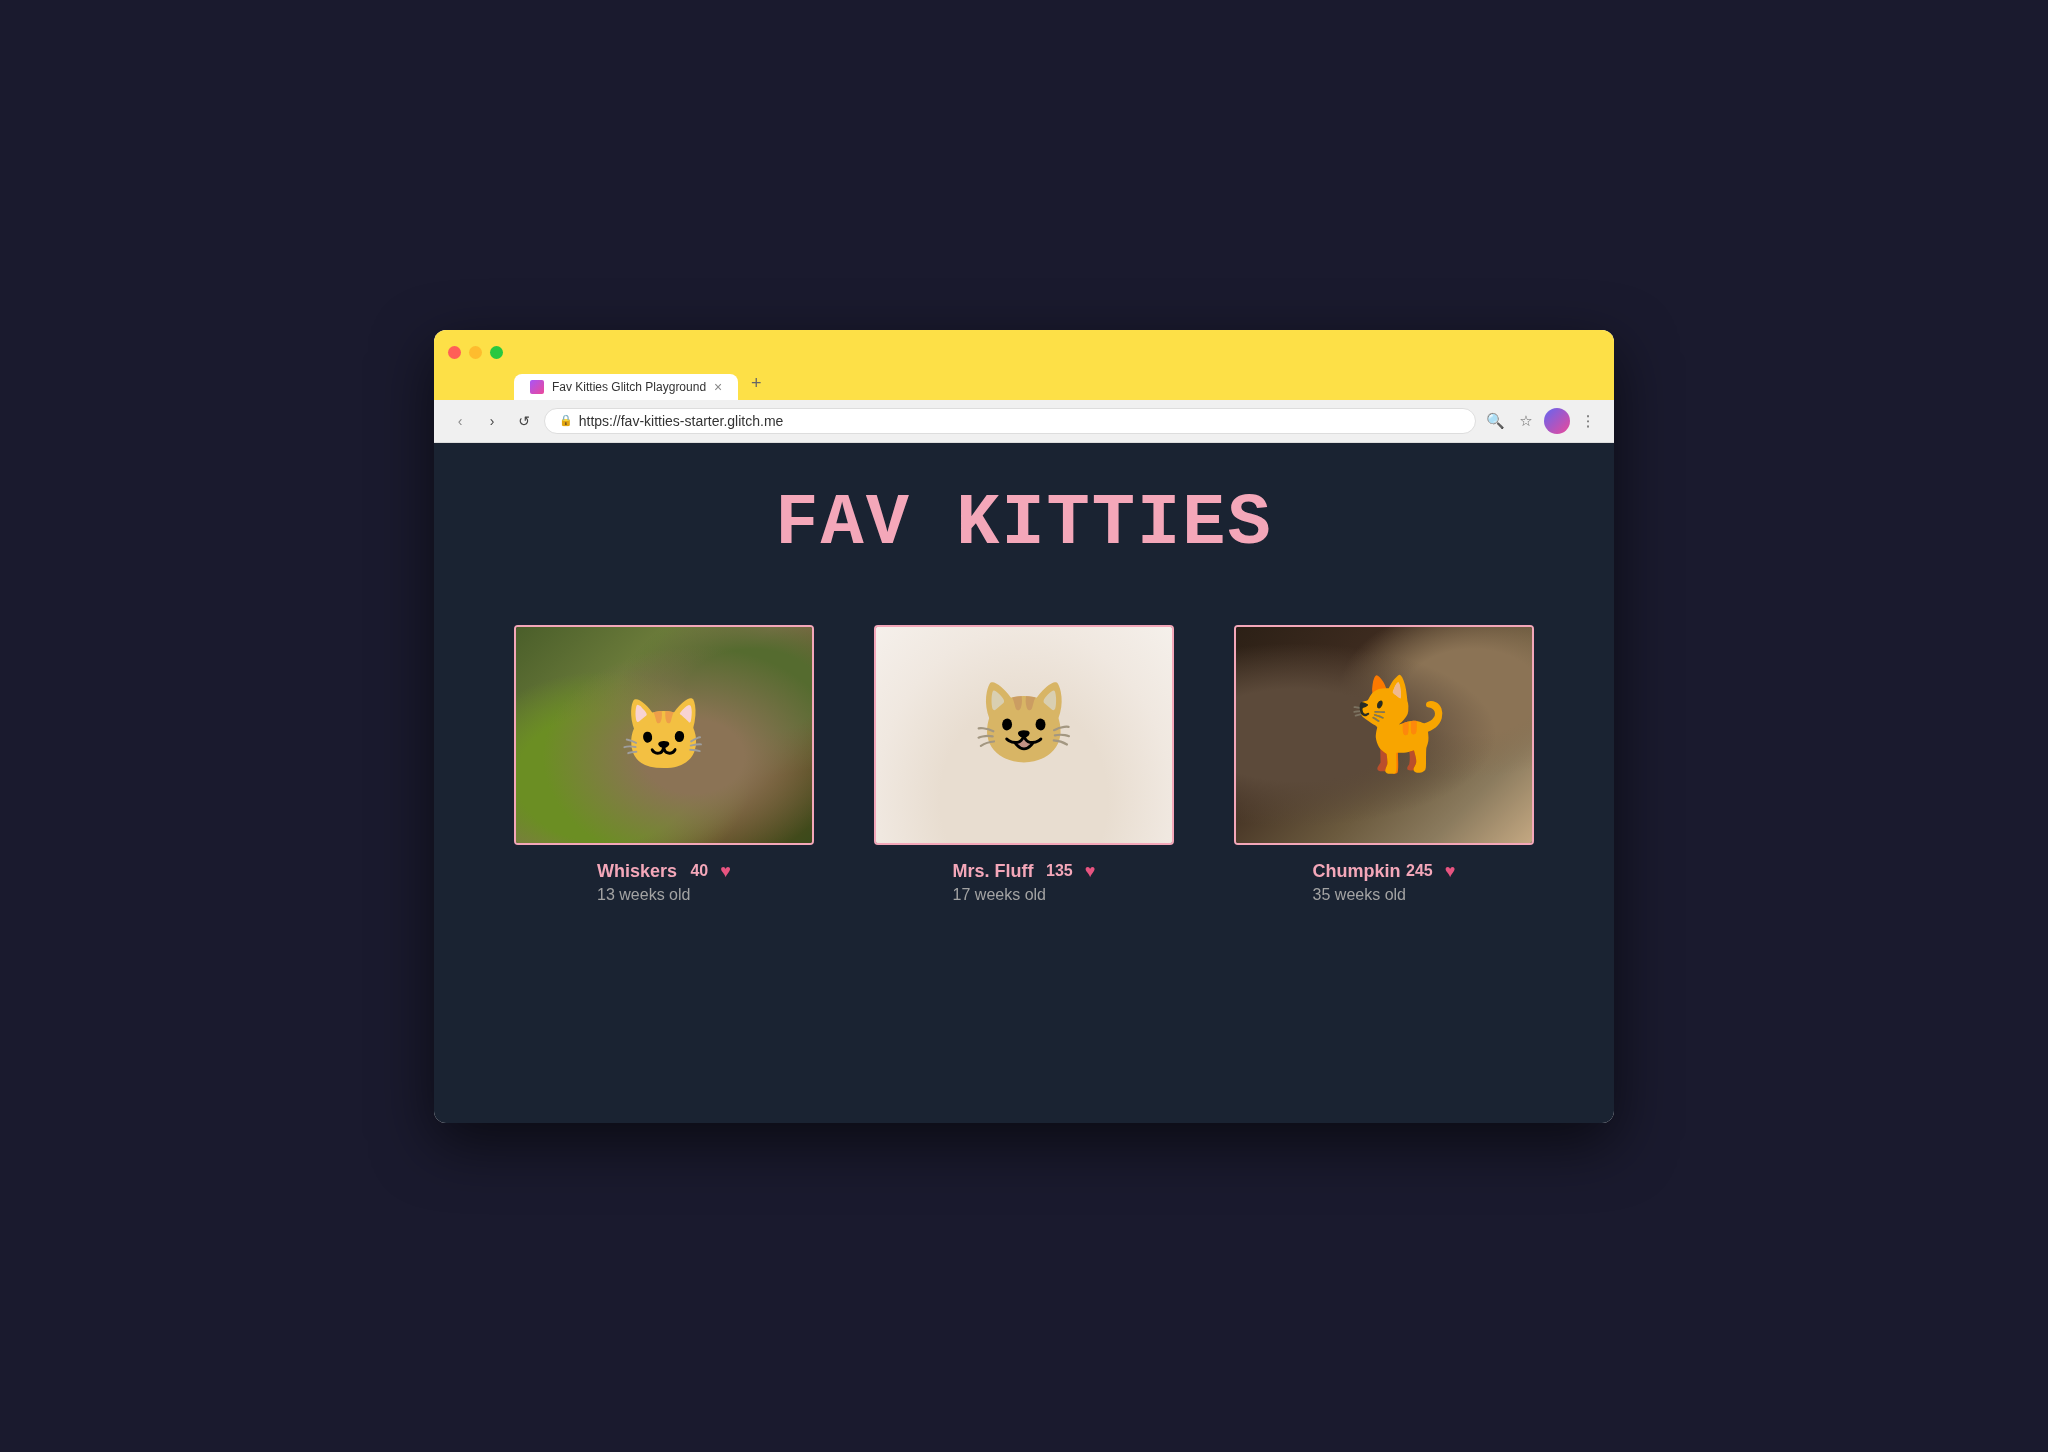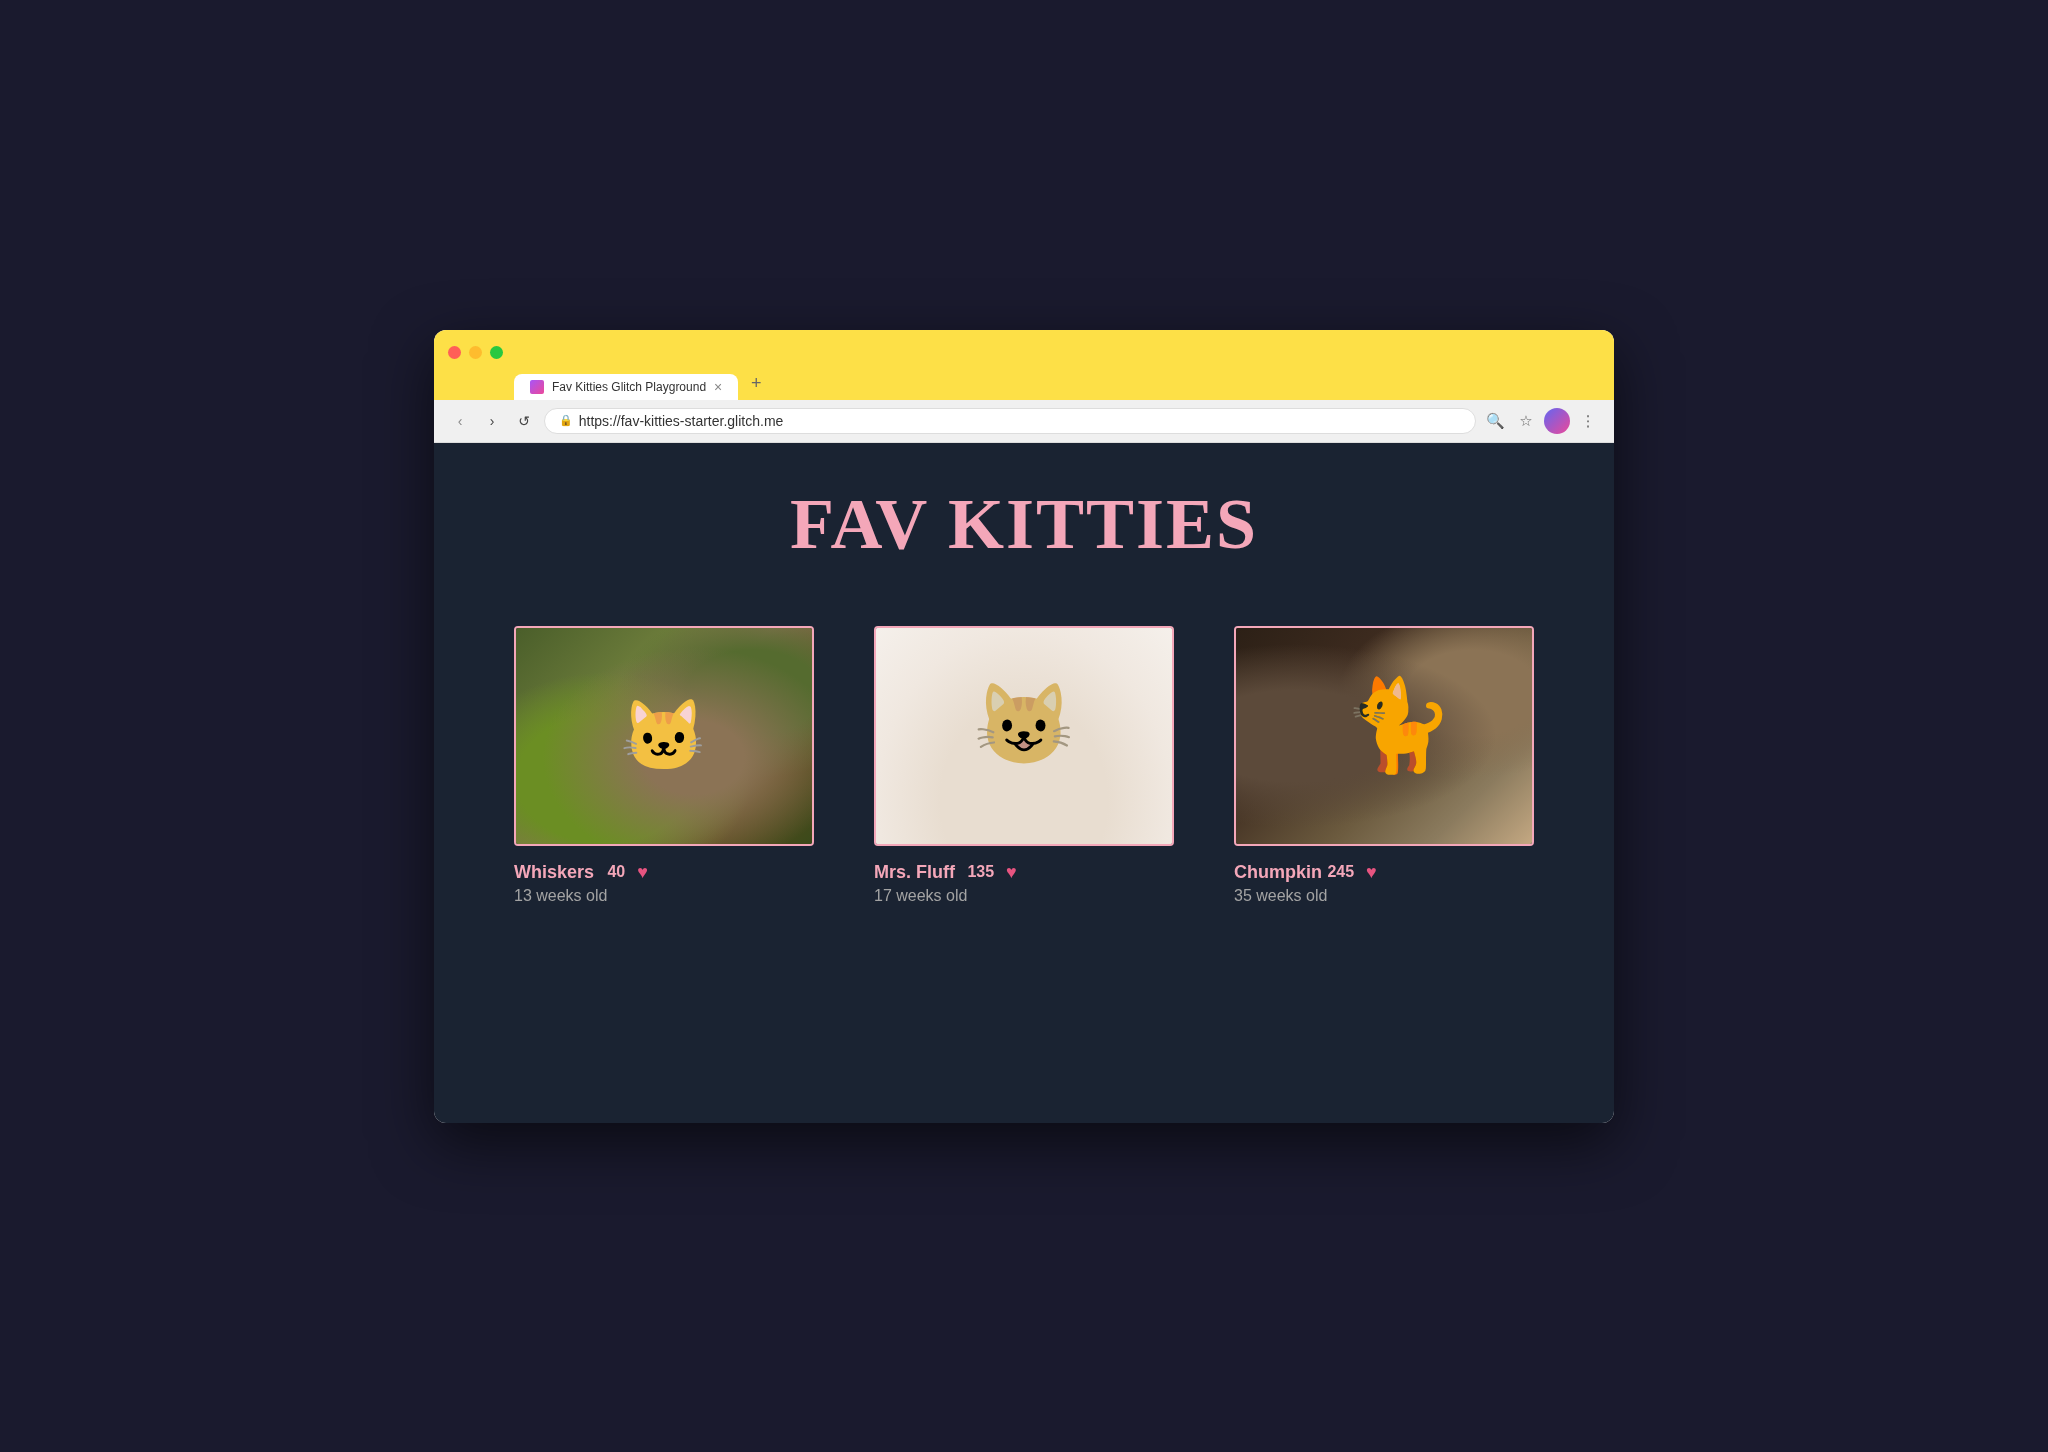--- a/index.html
+++ b/index.html
@@ -181,21 +181,21 @@
       flex-direction: column;
       align-items: center;
     }
 
     .page-title {
       color: #f4a7b9;
       font-size: 72px;
       font-weight: 900;
       margin-bottom: 60px;
       letter-spacing: 2px;
-      font-family: Liberation Serif, serif;
+      font-family: Liberation Mono, monospace;
     }
 
     .kitties-grid {
       display: flex;
       gap: 60px;
       justify-content: center;
       align-items: flex-start;
       flex-wrap: wrap;
     }
 
@@ -276,21 +276,21 @@
       font-size: 90px;
       top: 45%;
       left: 55%;
       transform: translate(-50%, -50%);
       filter: brightness(0.9) saturate(1.3);
     }
 
     .kitty-info {
       width: 100%;
       display: flex;
-      justify-content: flex-start;
+      justify-content: center;
       align-items: flex-start;
     }
 
     .kitty-name-age {
       display: flex;
       flex-direction: column;
     }
 
     .kitty-name {
       color: #f4a7b9;

